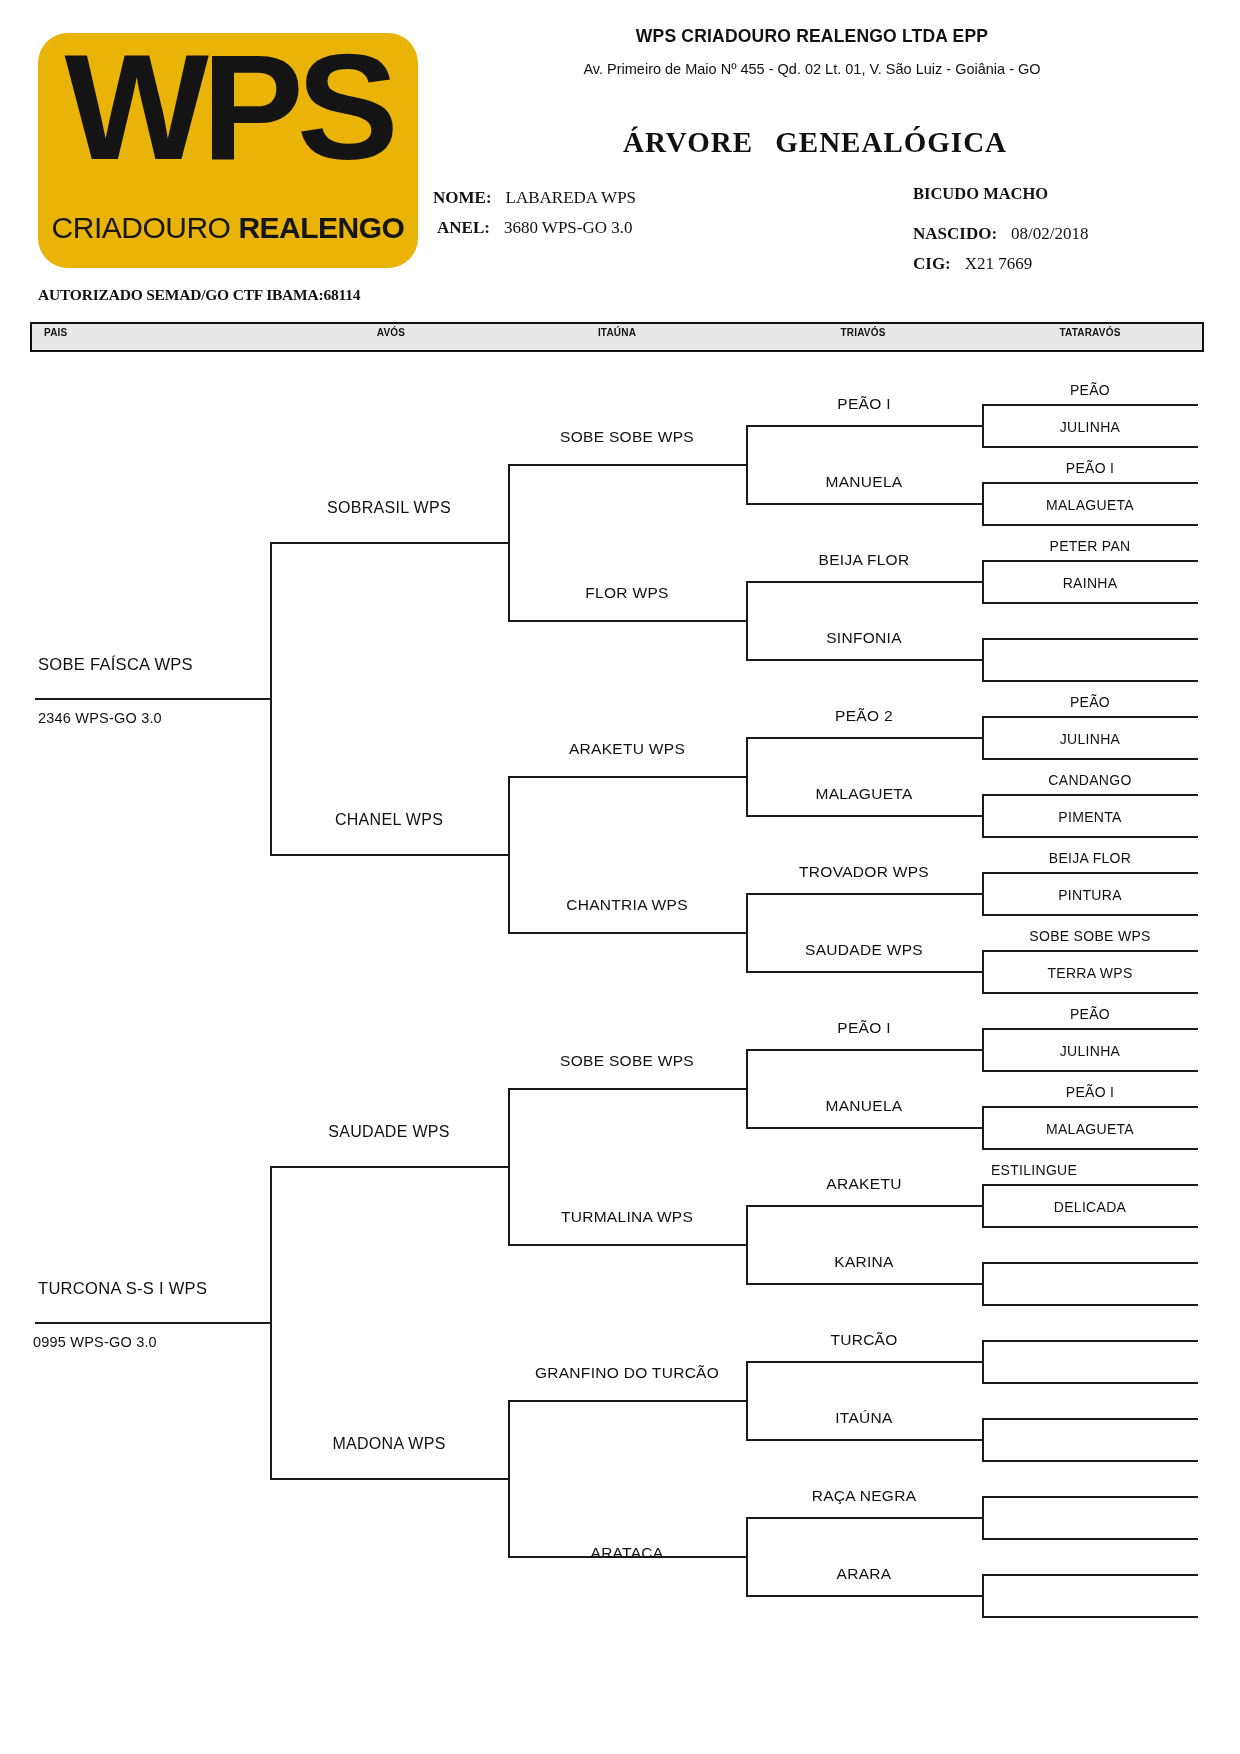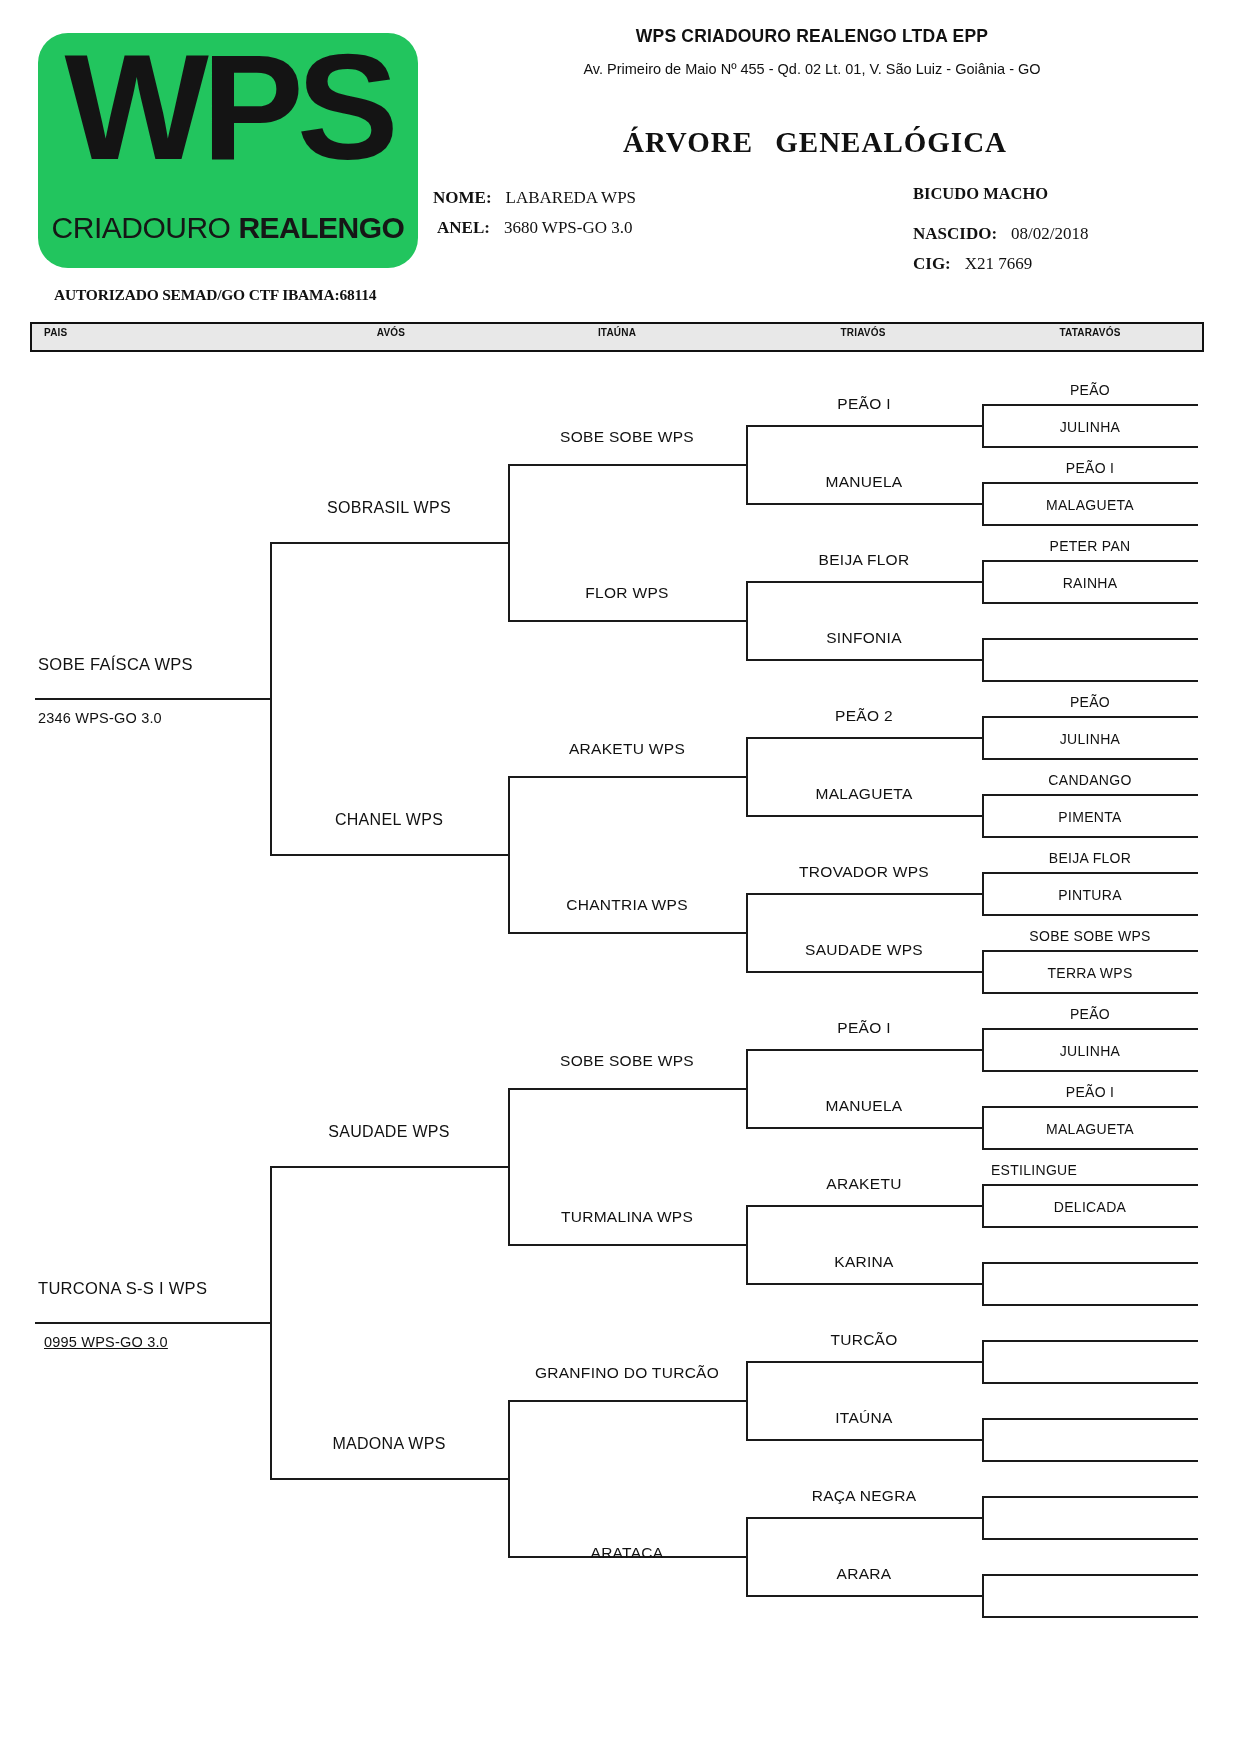--- a/index.html
+++ b/index.html
@@ -1,41 +1,41 @@
 <!DOCTYPE html>
 <html><head>
 <meta charset="utf-8">
 <style>
   html,body{margin:0;padding:0;background:#ffffff;}
   .page{position:relative;width:1240px;height:1754px;background:#ffffff;overflow:hidden;
         font-family:"Liberation Sans",sans-serif;color:#111;}
 
   
   .logo{position:absolute;left:38px;top:33px;width:380px;height:235px;border-radius:30px;
-        background:#22c55e;text-align:center;}
+        background:#eab308;text-align:center;}
   .logo-wps{position:absolute;left:0;right:0;top:-12px;font-size:150px;font-weight:bold;
         letter-spacing:-7px;color:#141414;transform:scaleX(1.02);}
   .logo-sub{position:absolute;left:0;right:0;top:178px;font-size:30px;letter-spacing:-0.5px;
         color:#161616;white-space:nowrap;}
   .logo-sub .light{font-weight:400;}
   .logo-sub .heavy{font-weight:800;margin-left:8px;}
 
   
   .hdr-company{position:absolute;left:412px;top:26px;width:800px;text-align:center;
         font-size:17.5px;font-weight:bold;letter-spacing:0.2px;}
   .hdr-address{position:absolute;left:412px;top:61px;width:800px;text-align:center;font-size:14.5px;}
   .hdr-phone{position:absolute;left:412px;top:85px;width:800px;text-align:center;font-size:14.5px;}
   .doc-title{position:absolute;left:412px;top:126px;width:806px;text-align:center;
         font-family:"Liberation Serif",serif;font-size:29px;font-weight:bold;
         letter-spacing:1px;word-spacing:14px;}
 
   .serif-row{position:absolute;font-family:"Liberation Serif",serif;font-size:17px;white-space:nowrap;}
   .serif-row .lbl{font-weight:bold;margin-right:14px;}
   .auth{position:absolute;left:38px;top:286px;font-family:"Liberation Serif",serif;
-        font-size:15.5px;font-weight:bold;letter-spacing:-0.2px;margin-left:16px;}
+        font-size:15.5px;font-weight:bold;letter-spacing:-0.2px;}
 
   
   .colbar{position:absolute;left:30px;top:322px;width:1170px;height:26px;background:#e8e8e8;
         border:2px solid #111;}
   .colbar span{position:absolute;top:3px;font-size:10px;font-weight:bold;letter-spacing:0.2px;}
   .col-c{transform:translateX(-50%);}
 
   
   #tree .tl{position:absolute;background:#1a1a1a;}
   #tree .nm{position:absolute;white-space:nowrap;letter-spacing:0.3px;color:#111;}
@@ -224,15 +224,15 @@
       <div class="tl" style="left: 508px; top: 1400px; width: 2px; height: 158px;"></div>
       <div class="tl" style="left: 270px; top: 1478px; width: 240px; height: 2px;"></div>
       <div class="nm g-avos" style="left: 389px; top: 1435px; transform: translateX(-50%);">MADONA WPS</div>
       <div class="tl" style="left: 270px; top: 542px; width: 2px; height: 314px;"></div>
       <div class="tl" style="left: 35px; top: 698px; width: 237px; height: 2px;"></div>
       <div class="nm g-pais" style="left: 38px; top: 655px;">SOBE FAÍSCA WPS</div>
       <div class="nm ring" style="left: 38px; top: 710px;">2346 WPS-GO 3.0</div>
       <div class="tl" style="left: 270px; top: 1166px; width: 2px; height: 314px;"></div>
       <div class="tl" style="left: 35px; top: 1322px; width: 237px; height: 2px;"></div>
       <div class="nm g-pais" style="left: 38px; top: 1279px;">TURCONA S-S I WPS</div>
-      <div class="nm ring" style="left: 44px; top: 1334px; text-decoration: underline;">0995 WPS-GO 3.0</div>
+      <div class="nm ring" style="left: 33px; top: 1334px;">0995 WPS-GO 3.0</div>
     </div>
 </div>
 
 </body></html>

